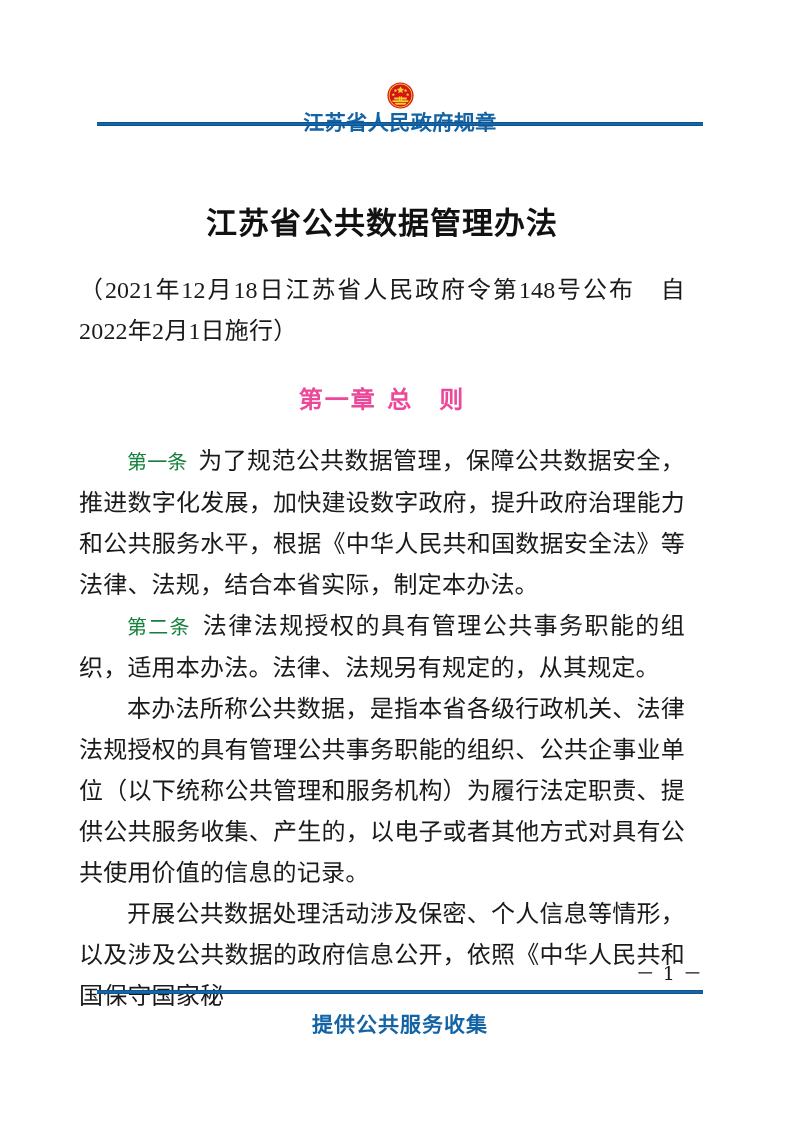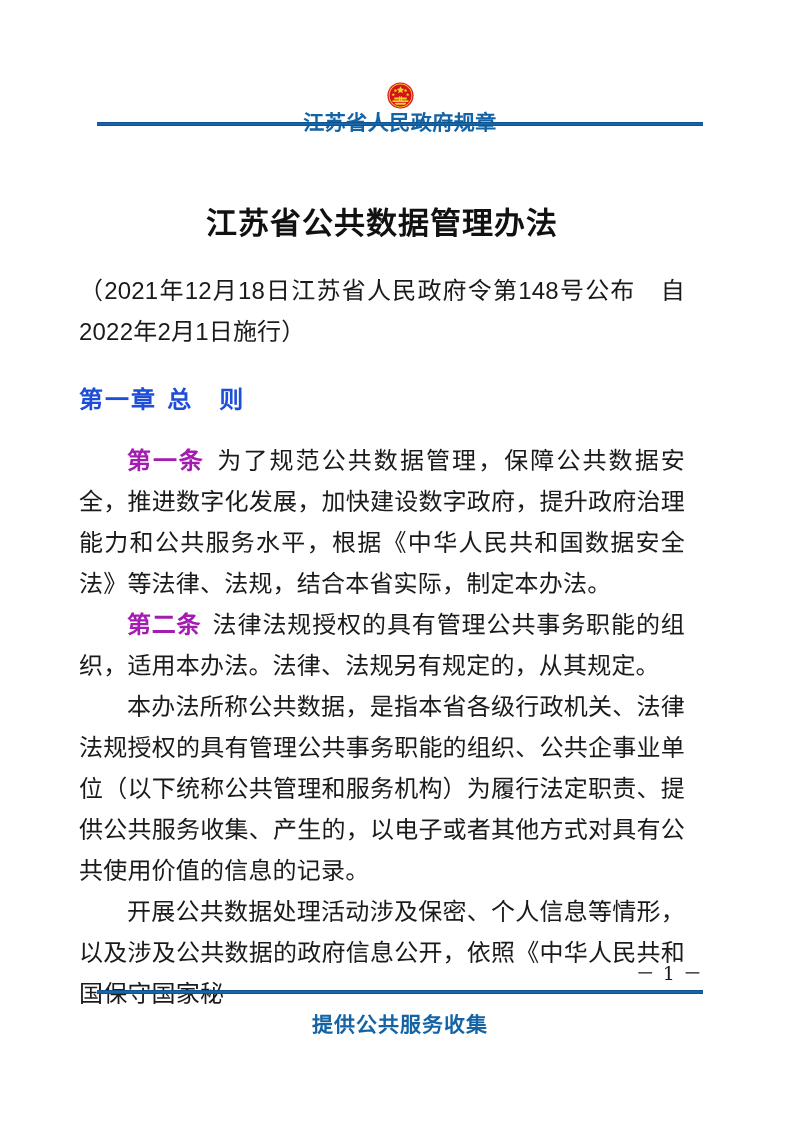--- a/index.html
+++ b/index.html
@@ -82,60 +82,60 @@
     font-weight: bold;
     text-align: center;
     letter-spacing: 1px;
     line-height: 46px;
     margin: 0;
     padding: 0;
     color: #111111;
   }
 
   .promulgation {
-    font-family: Liberation Sans, sans-serif;
+    font-family: Liberation Serif, serif;
     font-size: 24px;
     line-height: 41px;
     text-align: justify;
     text-justify: inter-ideograph;
     margin: 24px 0 0 0;
     color: #1a1a1a;
     letter-spacing: 0.2px;
   }
 
   .chapter-heading {
     font-family: "DejaVu Sans", "Liberation Sans", sans-serif;
     font-size: 24px;
     font-weight: bold;
-    text-align: left;
+    text-align: center;
     letter-spacing: 2px;
     line-height: 41px;
     margin: 28px 0 0 0;
-    color: #1d4ed8;
+    color: #ec4899;
   }
 
   .para {
     font-family: "DejaVu Serif", "Liberation Serif", serif;
     font-size: 24px;
     line-height: 41px;
     text-align: justify;
     text-justify: inter-ideograph;
     text-indent: 2em;
     margin: 0;
     color: #1a1a1a;
     letter-spacing: 0.2px;
   }
   .para.first-article { margin-top: 20px; }
 
   .article-no {
     font-family: "DejaVu Sans", "Liberation Sans", sans-serif;
-    font-weight: bold;
-    font-size: 24px;
+    font-weight: normal;
+    font-size: 20px;
     letter-spacing: 0;
-    color: #a21caf;
+    color: #15803d;
   }
   .article-gap { display: inline-block; width: 0.45em; }
 
   
   .page-number {
     position: absolute;
     left: 97px;
     top: 958px;
     width: 606px;
     text-align: right;

